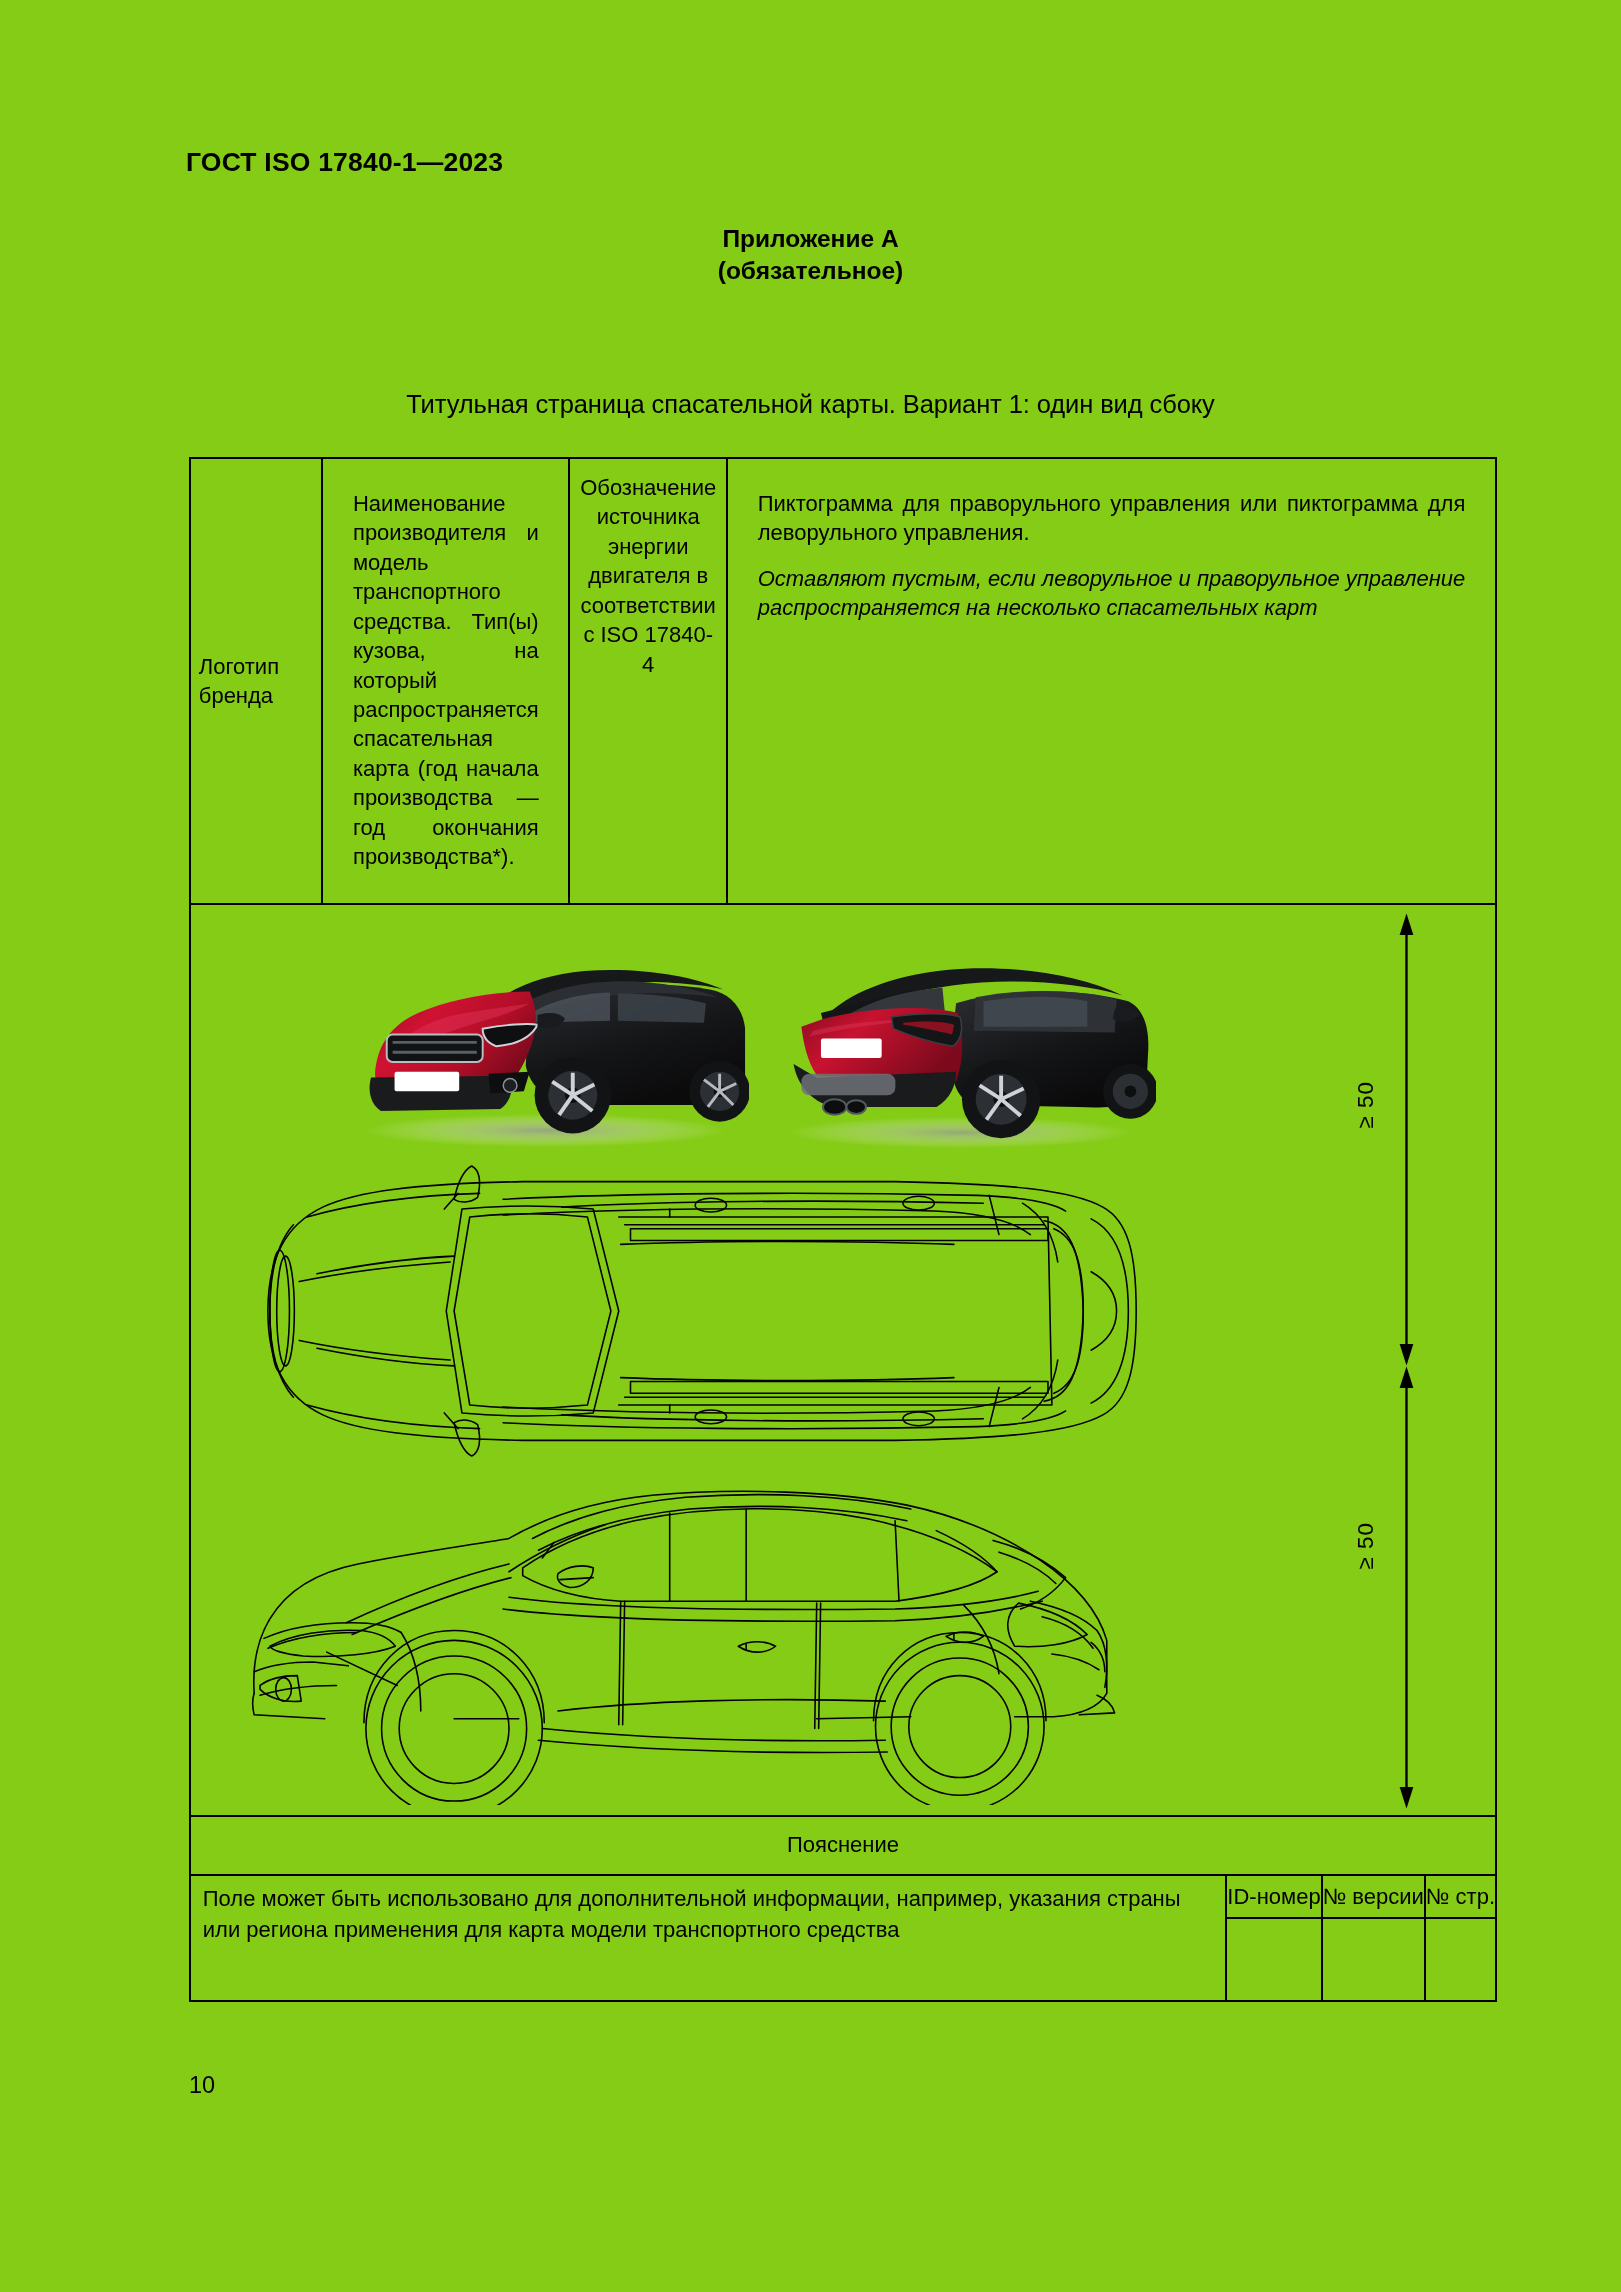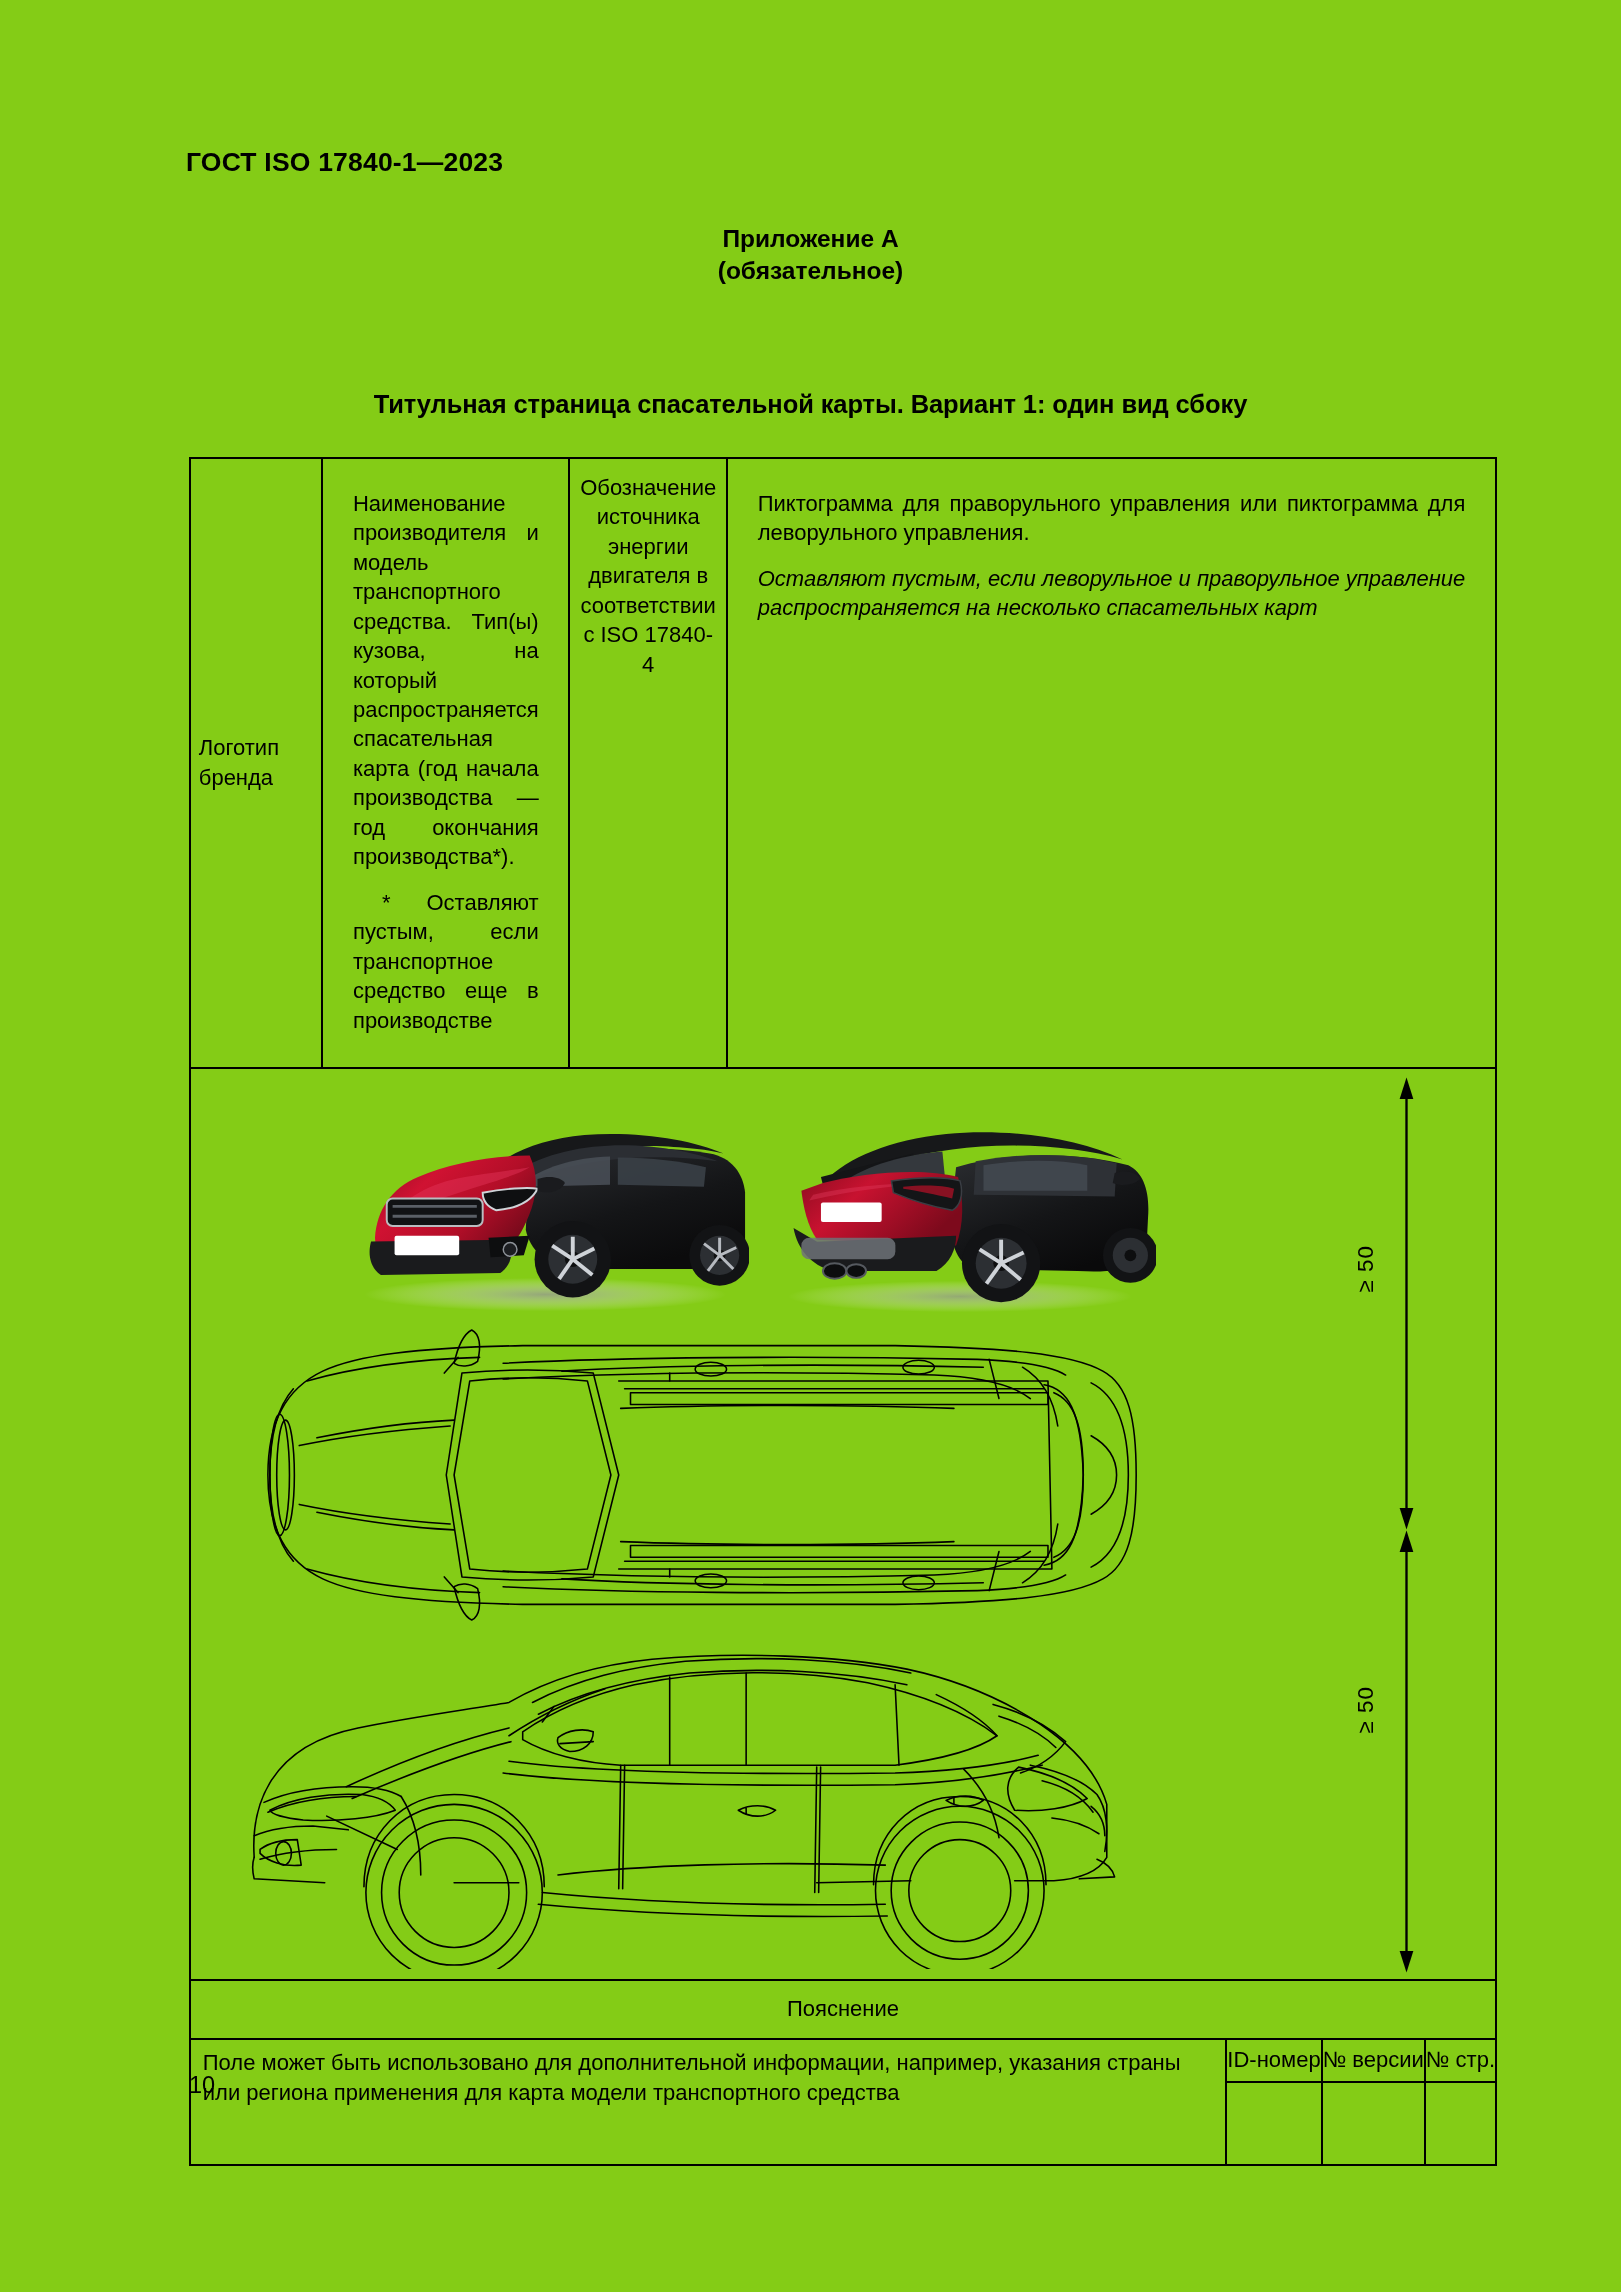--- a/index.html
+++ b/index.html
@@ -47,21 +47,21 @@
   .annex-heading span { display: block; }
 
   
   .figure-title {
     position: absolute;
     left: 0;
     right: 0;
     top: 390px;
     text-align: center;
     font-size: 25.5px;
-    font-weight: bold;
+    font-weight: normal;
     letter-spacing: -0.1px;
   }
 
   
   .sheet {
     position: absolute;
     left: 189px;
     top: 457px;
     width: 1308px;
     border: 2px solid #000;
@@ -229,21 +229,20 @@
   <div class="sheet">
 
     <div class="sheet-row hdr-row">
 
       <div class="sheet-cell cell-logo">
         <span>Логотип бренда</span>
       </div>
 
       <div class="sheet-cell cell-name">
         <p class="p0 just">Наименование производителя и модель транспортного средства. Тип(ы) кузова, на который распространяется спасательная карта (год начала производства — год окончания производства*).</p>
-        <p class="p0 pstar just">* Оставляют пустым, если транспортное средство еще в производстве</p>
       </div>
 
       <div class="sheet-cell cell-energy">
         <span>Обозначение источника энергии двигателя в соответствии с ISO 17840-4</span>
       </div>
 
       <div class="sheet-cell cell-picto">
         <p class="p0 just">Пиктограмма для праворульного управления или пиктограмма для леворульного управления.</p>
         <p class="p0 just it">Оставляют пустым, если леворульное и праворульное управление распространяется на несколько спасательных карт</p>
       </div>

